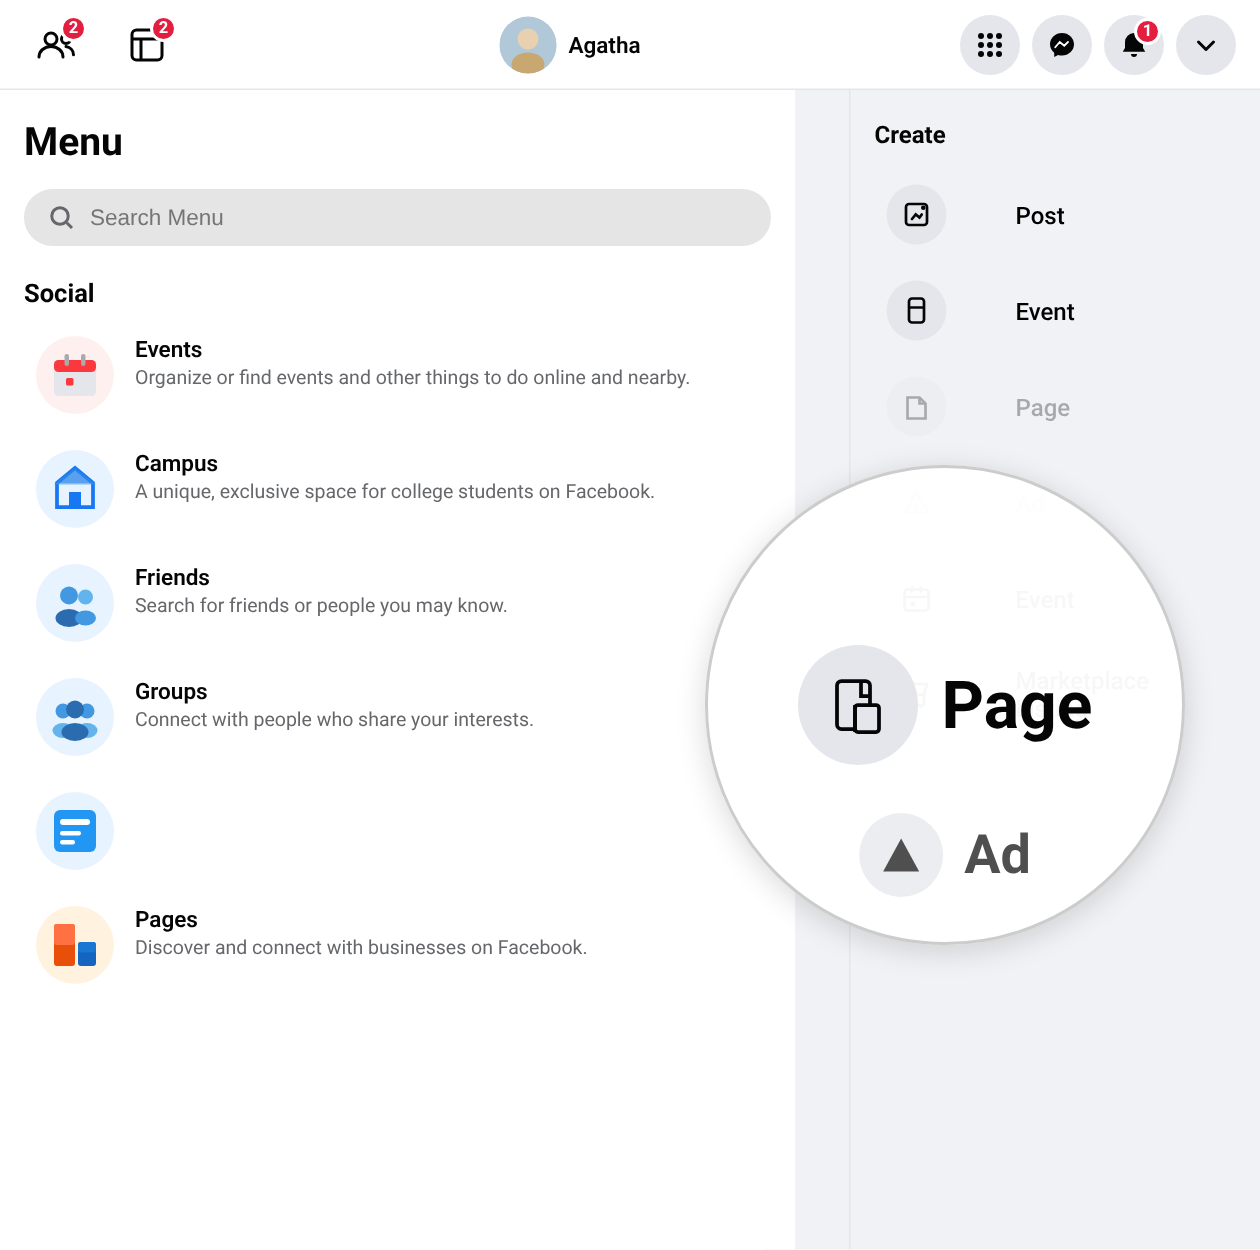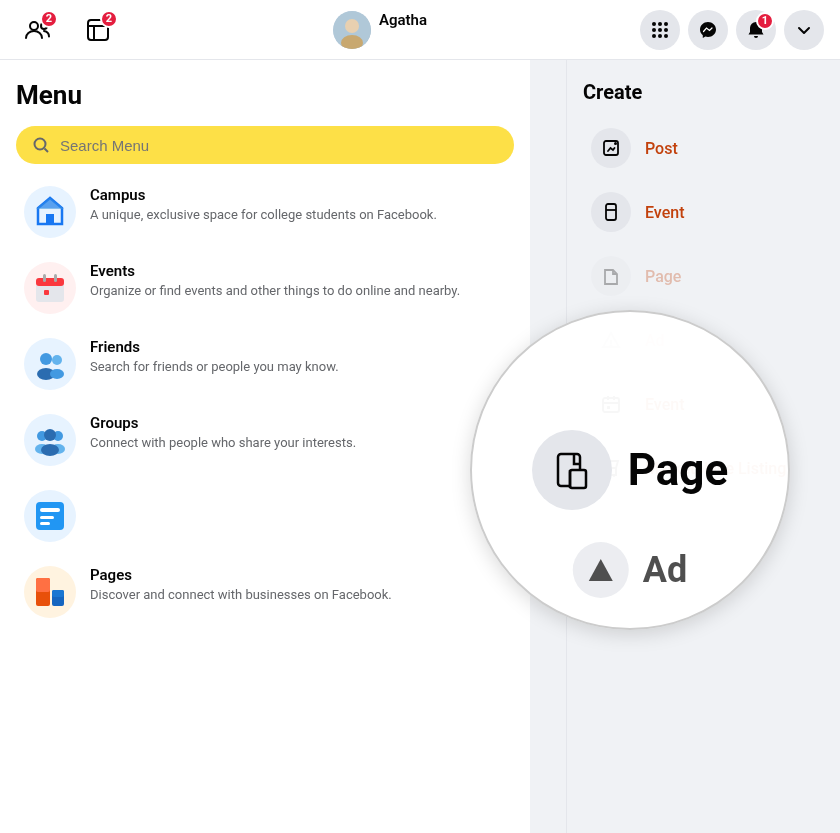--- a/index.html
+++ b/index.html
@@ -38,21 +38,21 @@
       background: #e41e3f;
       color: #fff;
       border-radius: 50%;
       width: 18px; height: 18px;
       font-size: 11px;
       font-weight: bold;
       display: flex; align-items: center; justify-content: center;
       border: 2px solid #fff;
     }
     .nav-center {
-      display: flex; gap: 8px;
+      display: flex; align-items: center; gap: 8px;
       cursor: pointer;
     }
     .nav-avatar {
       width: 38px; height: 38px;
       border-radius: 50%;
       background: linear-gradient(135deg, #c8d8e8, #a0b8c8);
       display: flex; align-items: center; justify-content: center;
       overflow: hidden;
       font-size: 18px;
     }
@@ -89,25 +89,25 @@
     }
     .menu-title {
       font-size: 26px;
       font-weight: 700;
       color: #050505;
       margin-bottom: 16px;
     }
     .search-bar {
       display: flex;
       align-items: center;
-      background: #fde047;
+      background: #e5e5e5;
       border-radius: 50px;
       padding: 10px 16px;
       gap: 10px;
-      margin-bottom: 12px;
+      margin-bottom: 22px;
     }
     .search-bar svg { color: #65676b; width: 18px; height: 18px; flex-shrink: 0; }
     .search-input {
       background: none;
       border: none;
       outline: none;
       font-size: 15px;
       color: #65676b;
       width: 100%;
     }
@@ -156,21 +156,21 @@
 
     
     .right-panel {
       flex: 1;
       background: #f0f2f5;
       padding: 20px 16px;
       overflow-y: auto;
       border-left: 1px solid #e4e6eb;
     }
     .create-title {
-      font-size: 20px;
+      font-size: 16px;
       font-weight: 700;
       color: #050505;
       margin-bottom: 14px;
     }
     .create-item {
       display: flex;
       align-items: center;
       gap: 14px;
       padding: 10px 8px;
       border-radius: 8px;
@@ -182,21 +182,22 @@
       width: 40px; height: 40px;
       border-radius: 50%;
       background: #e4e6eb;
       display: flex; align-items: center; justify-content: center;
       flex-shrink: 0;
     }
     .create-icon svg { width: 20px; height: 20px; }
     .create-label {
       font-size: 16px;
       font-weight: 500;
-      color: #c2410c;
+      color: #000000;
+      margin-left: 32px;
     }
 
     
     .magnified-overlay {
       position: absolute;
       top: 310px;
       left: 470px;
       width: 320px;
       height: 320px;
       border-radius: 50%;
@@ -324,50 +325,51 @@
     <h1 class="menu-title">Menu</h1>
 
     <div class="search-bar">
       <svg viewBox="0 0 18 18" fill="none" stroke="#65676b" stroke-width="2">
         <circle cx="8" cy="8" r="5.5"></circle>
         <line x1="12.5" y1="12.5" x2="16" y2="16"></line>
       </svg>
       <input class="search-input" type="text" placeholder="Search Menu" style="">
     </div>
 
+    <div class="section-label">Social</div>
+
+    <div class="menu-item">
+      <div class="menu-item-icon icon-events">
+        <svg viewBox="0 0 36 36" width="36" height="36">
+          <rect x="4" y="8" width="28" height="24" rx="3" fill="#e4e6eb"></rect>
+          <rect x="4" y="8" width="28" height="8" rx="3" fill="#fa383e"></rect>
+          <rect x="11" y="4" width="3" height="8" rx="1.5" fill="#aaa"></rect>
+          <rect x="22" y="4" width="3" height="8" rx="1.5" fill="#aaa"></rect>
+          <rect x="12" y="20" width="5" height="5" rx="1" fill="#fa383e"></rect>
+        </svg>
+      </div>
+      <div class="menu-item-text">
+        <div class="menu-item-name">Events</div>
+        <div class="menu-item-desc">Organize or find events and other things to do online and nearby.</div>
+      </div>
+    </div>
 
     <div class="menu-item">
       <div class="menu-item-icon icon-campus">
         <svg viewBox="0 0 36 36" width="36" height="36">
           <polygon points="18,4 6,14 6,30 30,30 30,14" fill="none" stroke="#1877f2" stroke-width="2.5"></polygon>
           <polygon points="18,4 4,15 32,15" fill="#4299e1" opacity="0.6"></polygon>
           <rect x="14" y="20" width="8" height="10" fill="#1877f2"></rect>
           <polygon points="6,14 18,4 30,14" fill="#1877f2" opacity="0.4"></polygon>
           <line x1="6" y1="14" x2="6" y2="14" stroke="#1877f2" stroke-width="2"></line>
         </svg>
       </div>
       <div class="menu-item-text">
         <div class="menu-item-name">Campus</div>
         <div class="menu-item-desc">A unique, exclusive space for college students on Facebook.</div>
-      </div>
-    </div>
-
-    <div class="menu-item">
-      <div class="menu-item-icon icon-events">
-        <svg viewBox="0 0 36 36" width="36" height="36">
-          <rect x="4" y="8" width="28" height="24" rx="3" fill="#e4e6eb"></rect>
-          <rect x="4" y="8" width="28" height="8" rx="3" fill="#fa383e"></rect>
-          <rect x="11" y="4" width="3" height="8" rx="1.5" fill="#aaa"></rect>
-          <rect x="22" y="4" width="3" height="8" rx="1.5" fill="#aaa"></rect>
-          <rect x="12" y="20" width="5" height="5" rx="1" fill="#fa383e"></rect>
-        </svg>
-      </div>
-      <div class="menu-item-text">
-        <div class="menu-item-name">Events</div>
-        <div class="menu-item-desc">Organize or find events and other things to do online and nearby.</div>
       </div>
     </div>
 
     <div class="menu-item">
       <div class="menu-item-icon icon-friends">
         <svg viewBox="0 0 36 36" width="36" height="36">
           <circle cx="14" cy="13" r="6" fill="#4299e1"></circle>
           <circle cx="25" cy="14" r="5" fill="#63b3ed"></circle>
           <ellipse cx="14" cy="28" rx="9" ry="6" fill="#2b6cb0"></ellipse>
           <ellipse cx="25" cy="28" rx="7" ry="5" fill="#4299e1"></ellipse>

